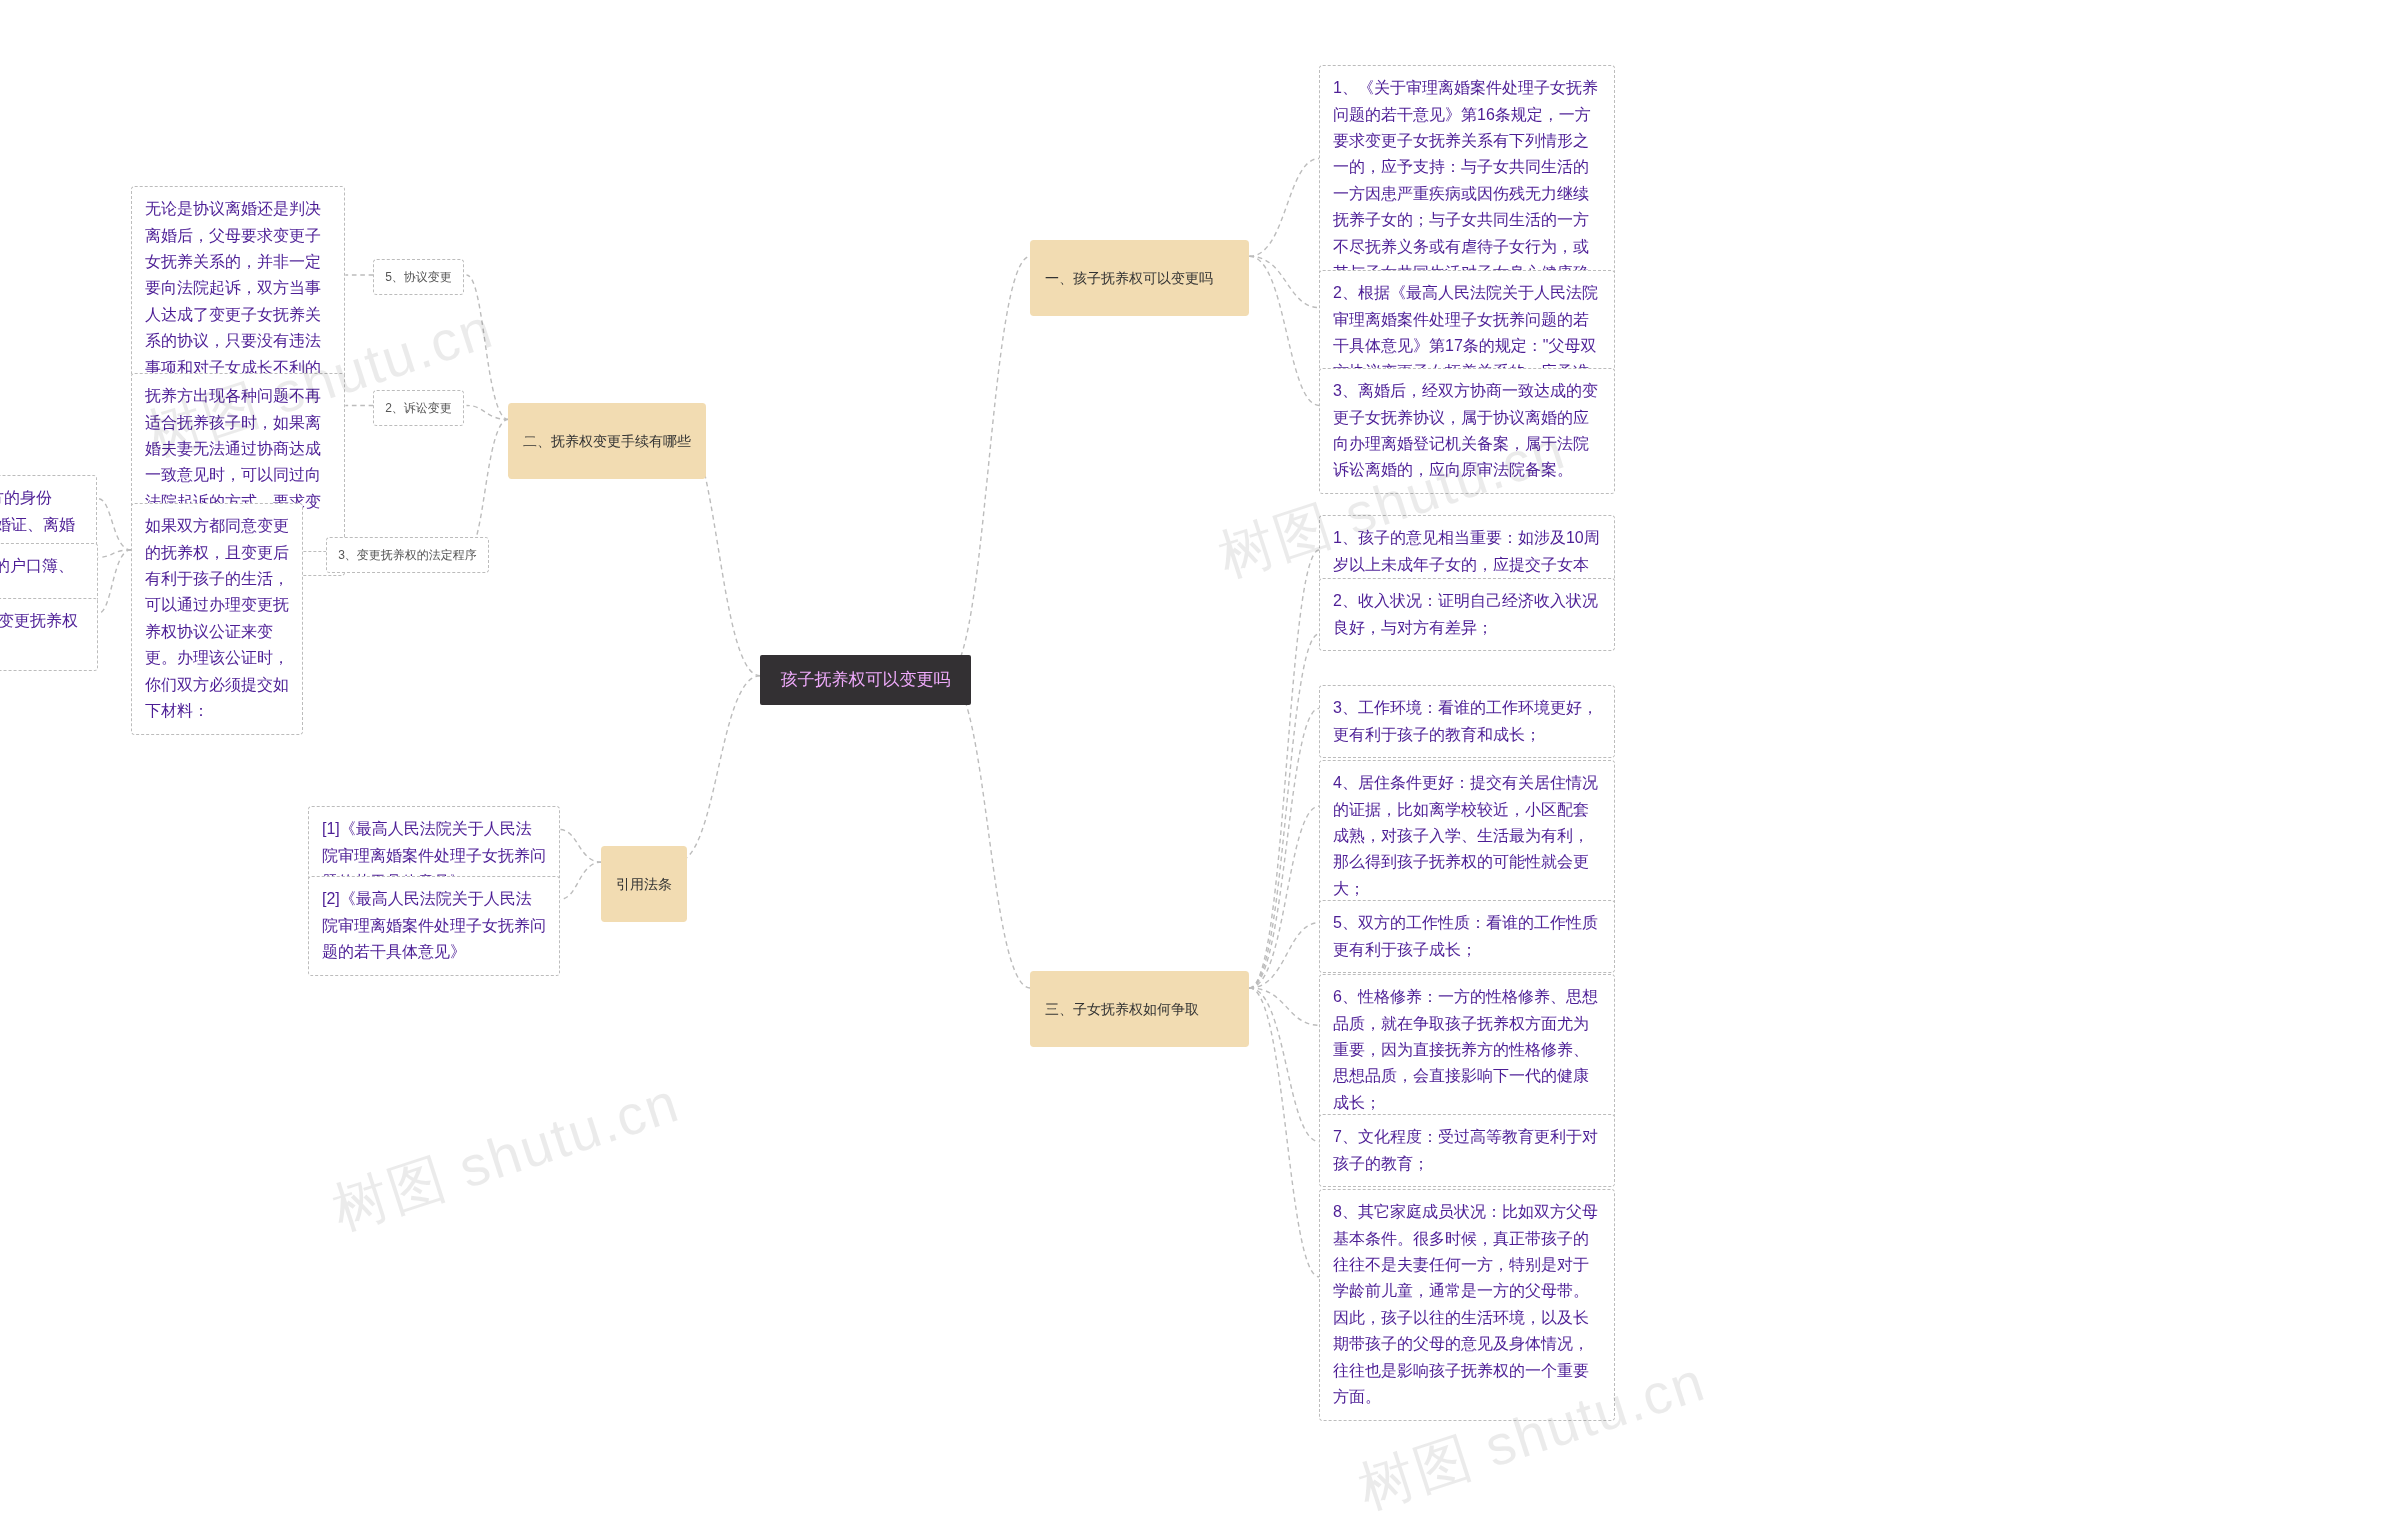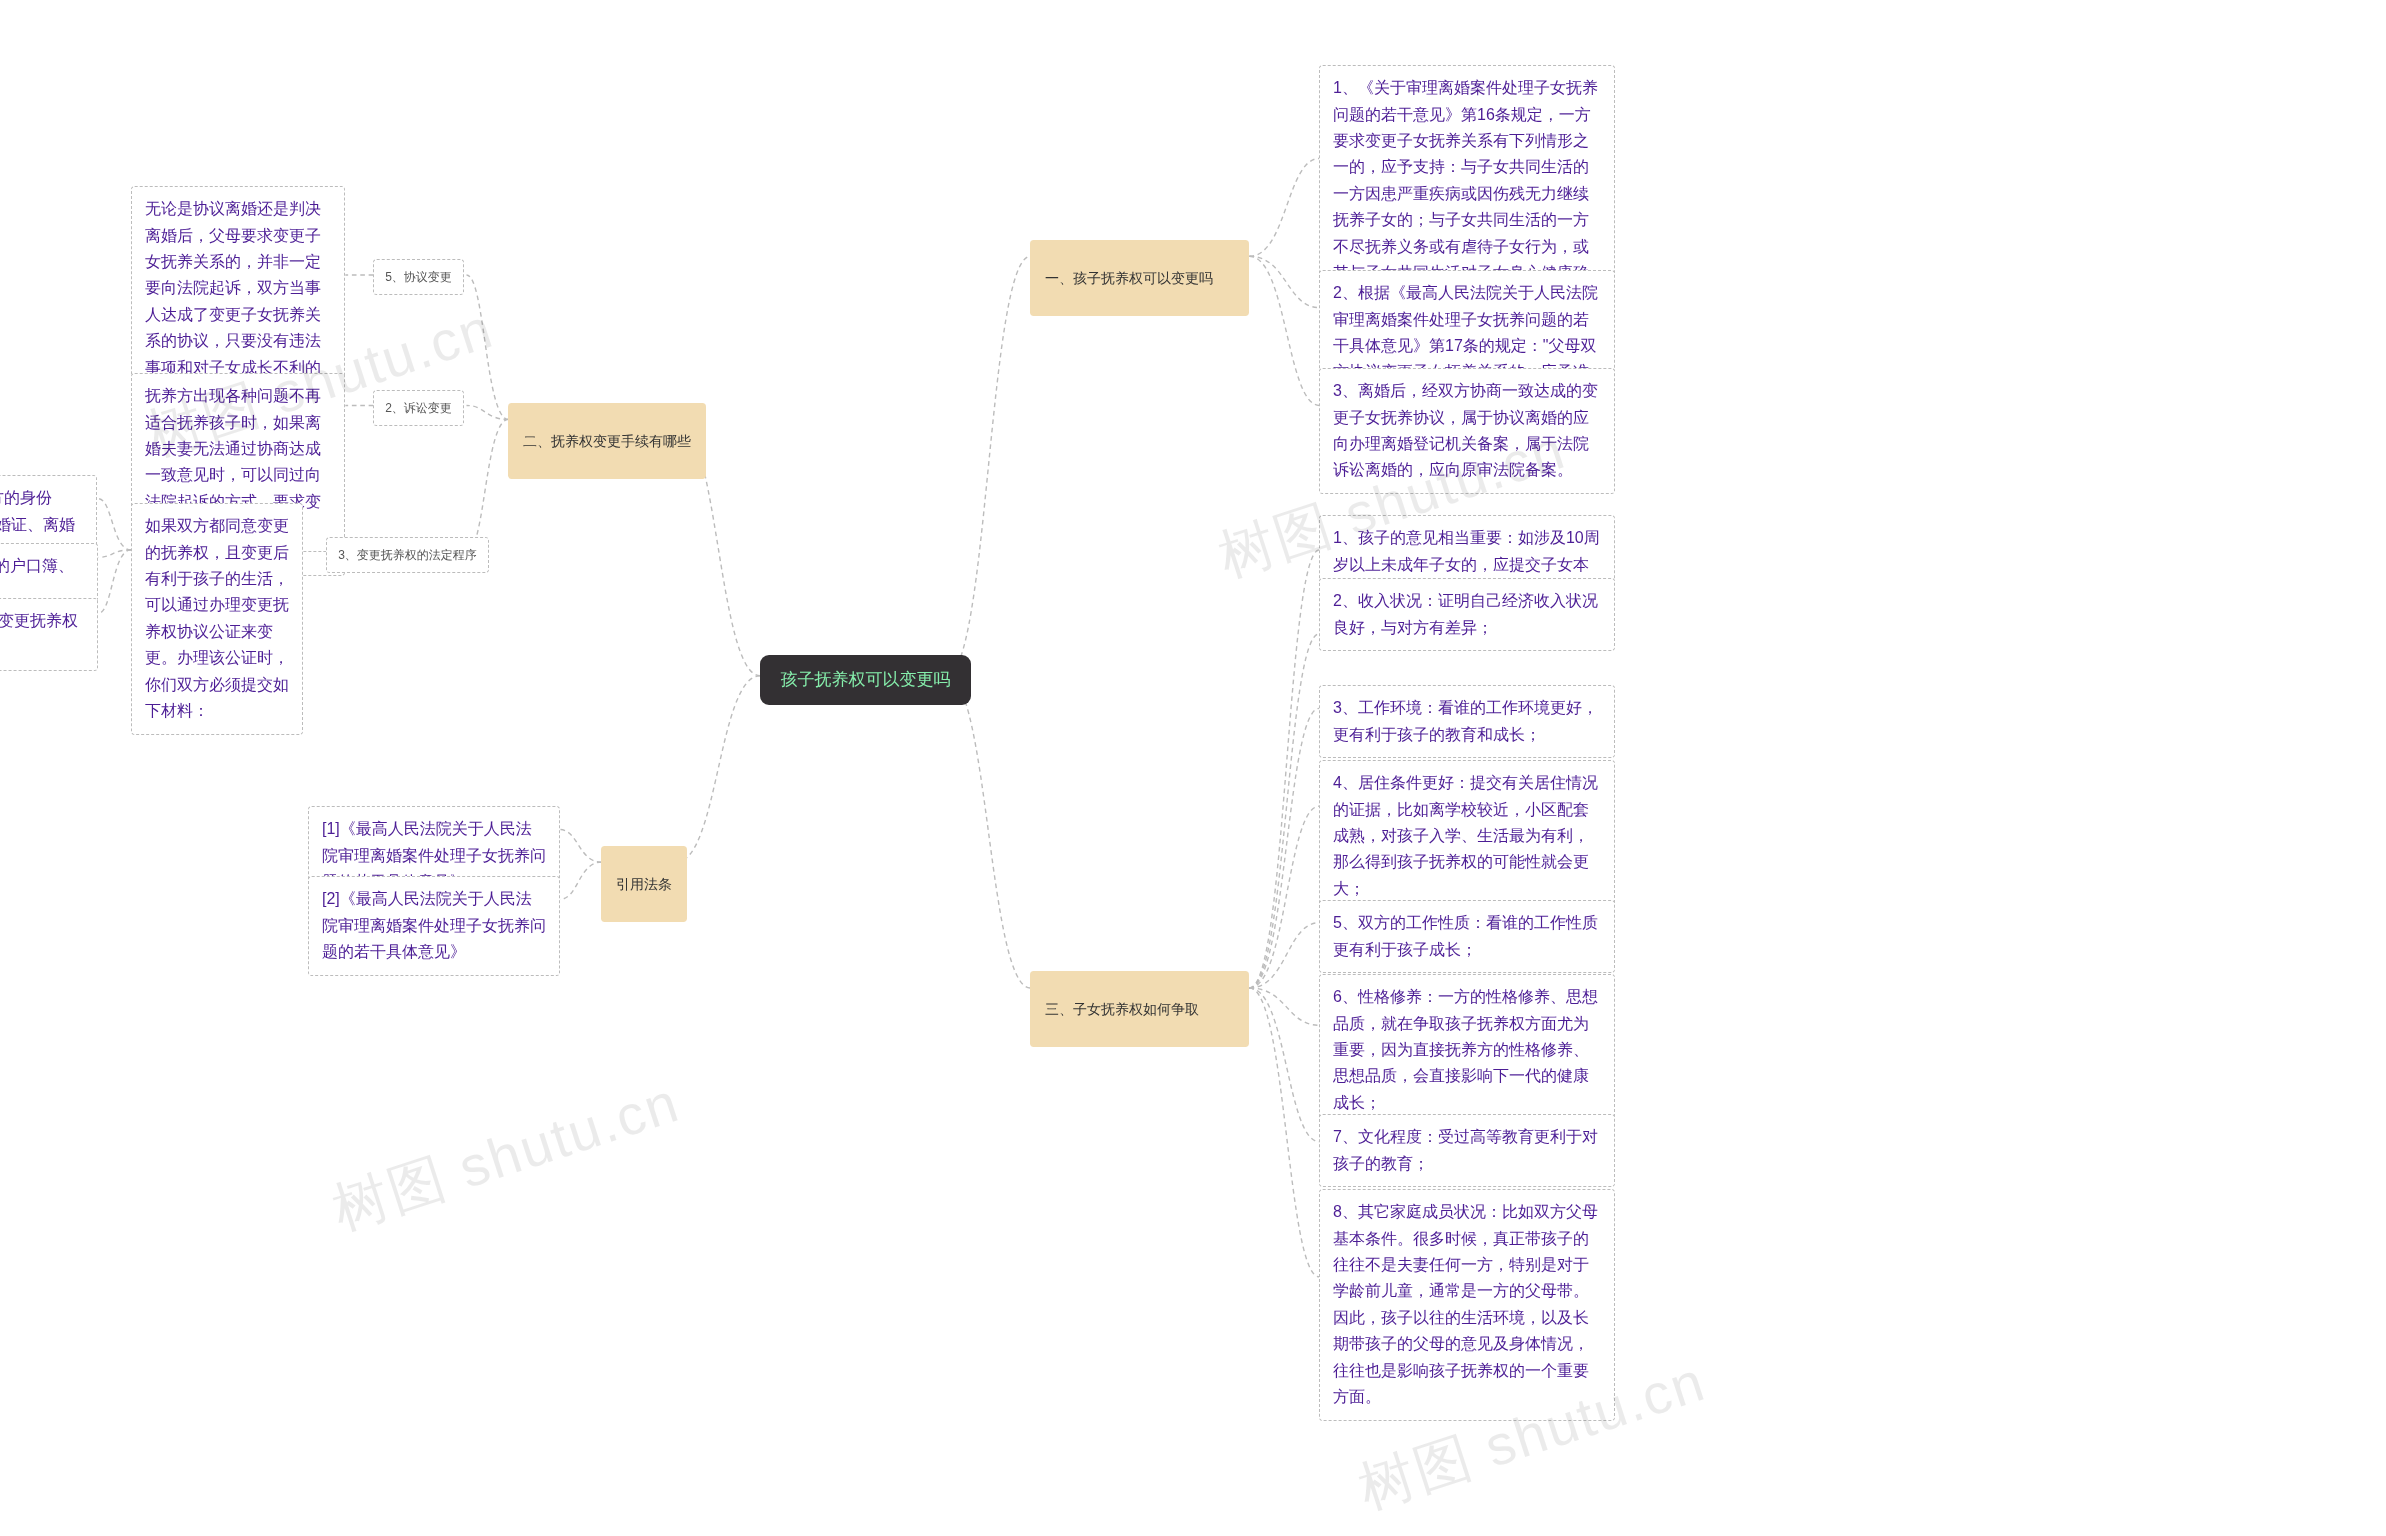--- a/index.html
+++ b/index.html
@@ -11,23 +11,23 @@
     position: relative;
     overflow: hidden;
   }
   .node {
     position: absolute;
     font-size: 13px;
     line-height: 1.6;
   }
   .root {
     background: #333033;
-    color: #86efac;
+    color: #f0abfc;
     padding: 11.2px 20.5px;
-    border-radius: 9px;
+    border-radius: 2px;
     font-size: 17px;
     font-weight: 500;
   }
   .branch {
     background: #f2dcb2;
     color: #333;
     padding: 27px 15px;
     border-radius: 3.7px;
     font-size: 14px;
   }

